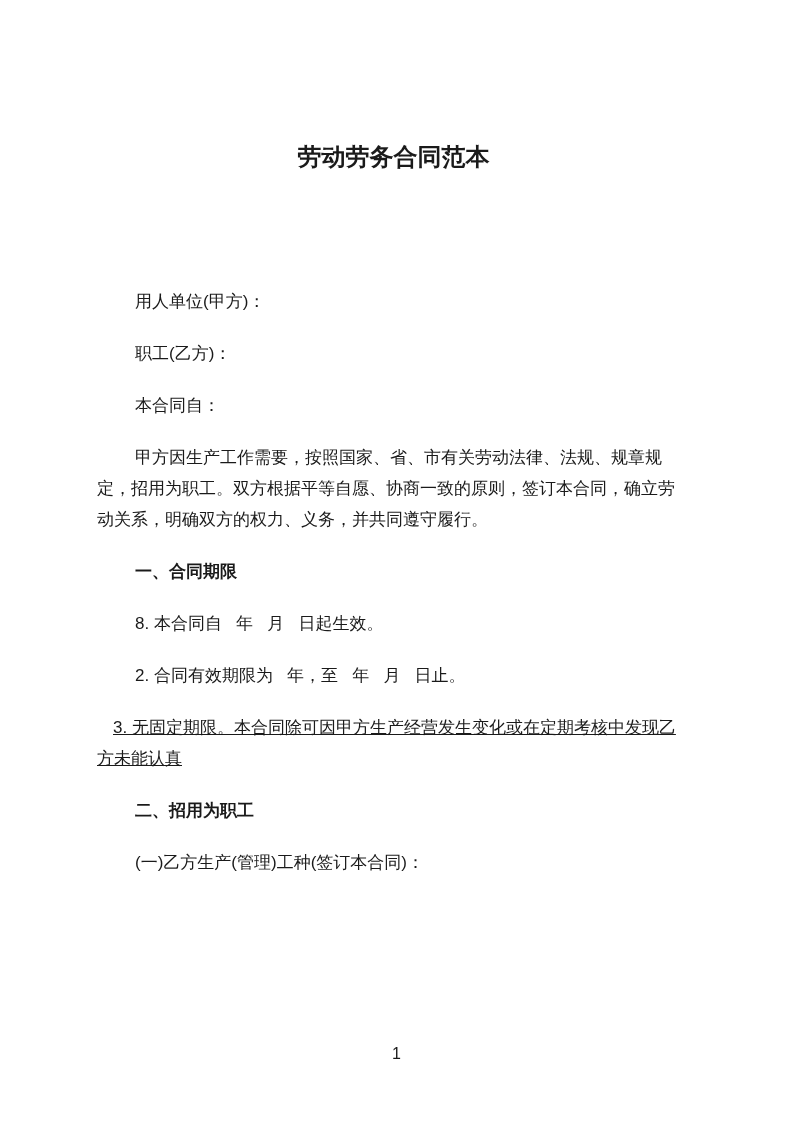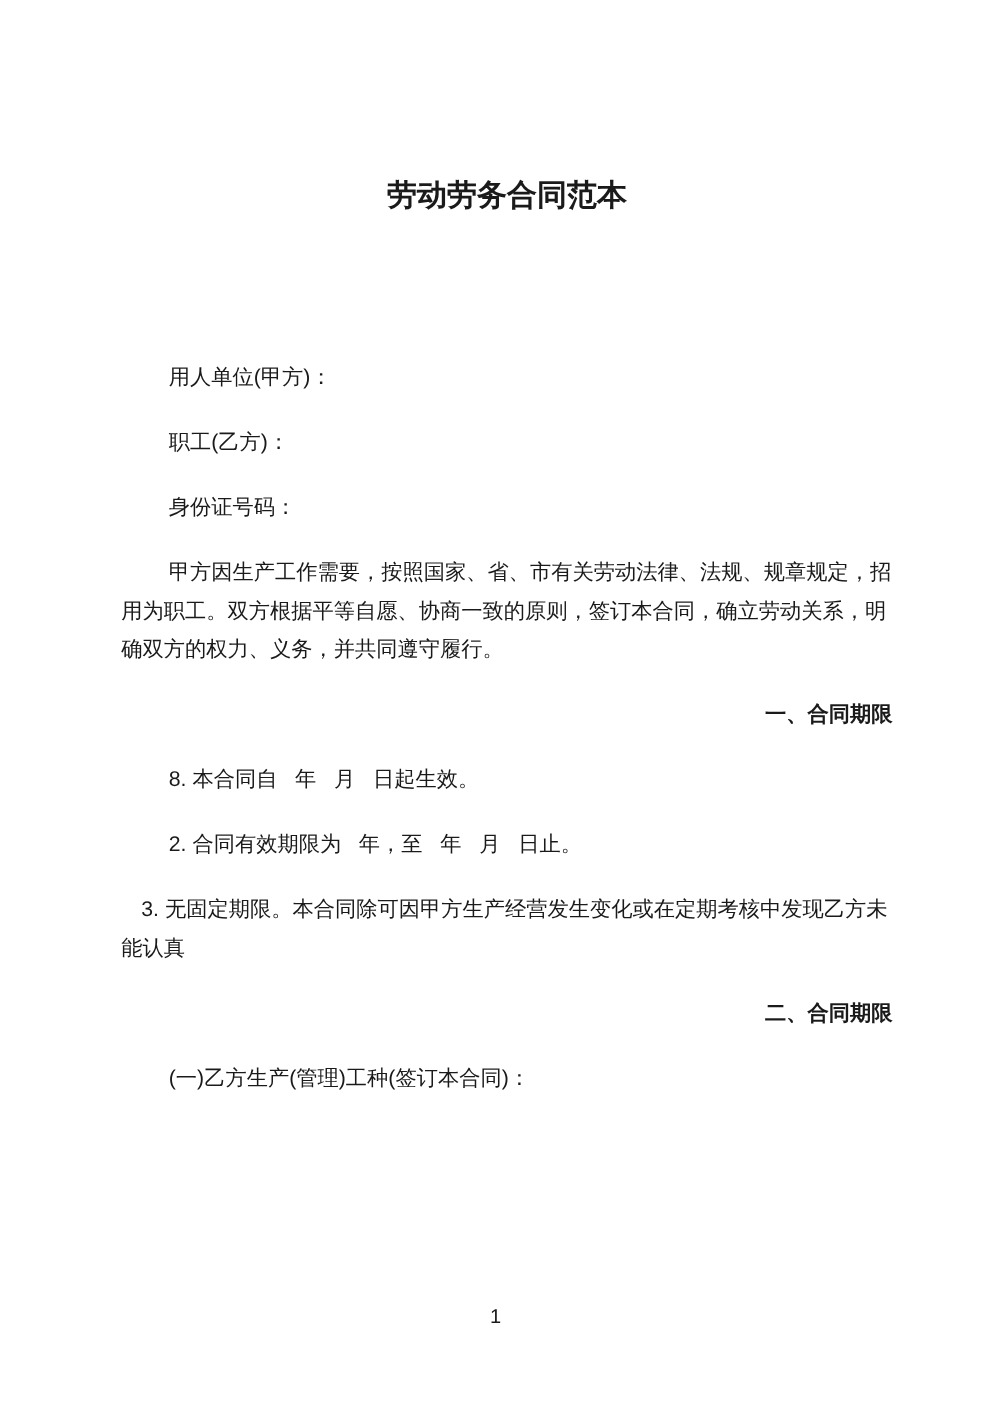--- a/index.html
+++ b/index.html
@@ -12,41 +12,41 @@
     width: 793px;
     height: 1122px;
     background: #ffffff;
     color: #1a1a1a;
     font-family: "Liberation Sans", "DejaVu Sans", sans-serif;
     font-size: 17px;
     line-height: 31px;
     overflow: hidden;
   }
   .content {
-    padding: 0 79px 0 97px;
+    padding: 0 103px 0 97px;
   }
   .title {
     margin: 137px 0 109px 0;
     font-size: 24px;
     line-height: 40px;
     font-weight: bold;
     text-align: center;
   }
   .para {
     margin: 0 0 21px 0;
     text-indent: 38px;
     white-space: pre-wrap;
     word-break: break-all;
   }
   .para.small-indent {
     text-indent: 16px;
+    text-decoration: underline;
   }
   .para.bold {
     font-weight: bold;
-    text-align: right;
   }
   .page-number {
     position: absolute;
     top: 1043px;
     left: 0;
     right: 0;
     text-align: center;
     font-size: 16px;
     line-height: 22px;
   }
@@ -55,33 +55,33 @@
 <body>
 
 <div class="page">
   <div class="content">
     <h1 class="title">劳动劳务合同范本</h1>
 
     <p class="para">用人单位(甲方)：</p>
 
     <p class="para">职工(乙方)：</p>
 
-    <p class="para">身份证号码：</p>
+    <p class="para">本合同自：</p>
 
     <p class="para">甲方因生产工作需要，按照国家、省、市有关劳动法律、法规、规章规定，招用为职工。双方根据平等自愿、协商一致的原则，签订本合同，确立劳动关系，明确双方的权力、义务，并共同遵守履行。</p>
 
     <p class="para bold">一、合同期限</p>
 
     <p class="para">8. 本合同自   年   月   日起生效。</p>
 
     <p class="para">2. 合同有效期限为   年，至   年   月   日止。</p>
 
     <p class="para small-indent">3. 无固定期限。本合同除可因甲方生产经营发生变化或在定期考核中发现乙方未能认真</p>
 
 
 
-    <p class="para bold">二、合同期限</p>
+    <p class="para bold">二、招用为职工</p>
 
     <p class="para">(一)乙方生产(管理)工种(签订本合同)：</p>
   </div>
 
   <div class="page-number">1</div>
 </div>
 
 </body></html>

